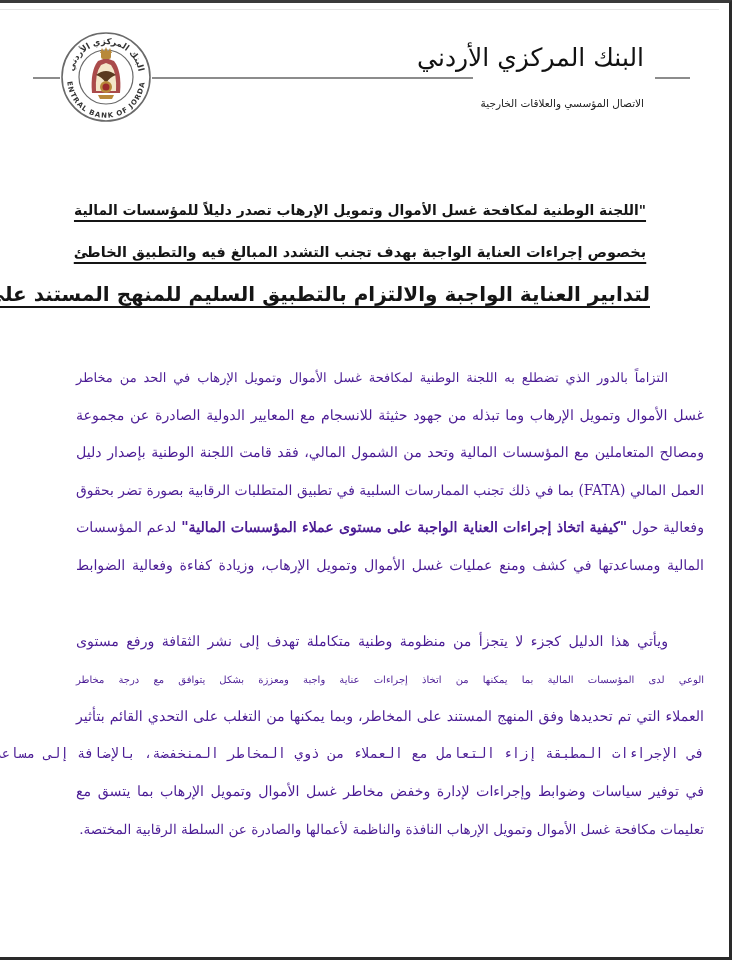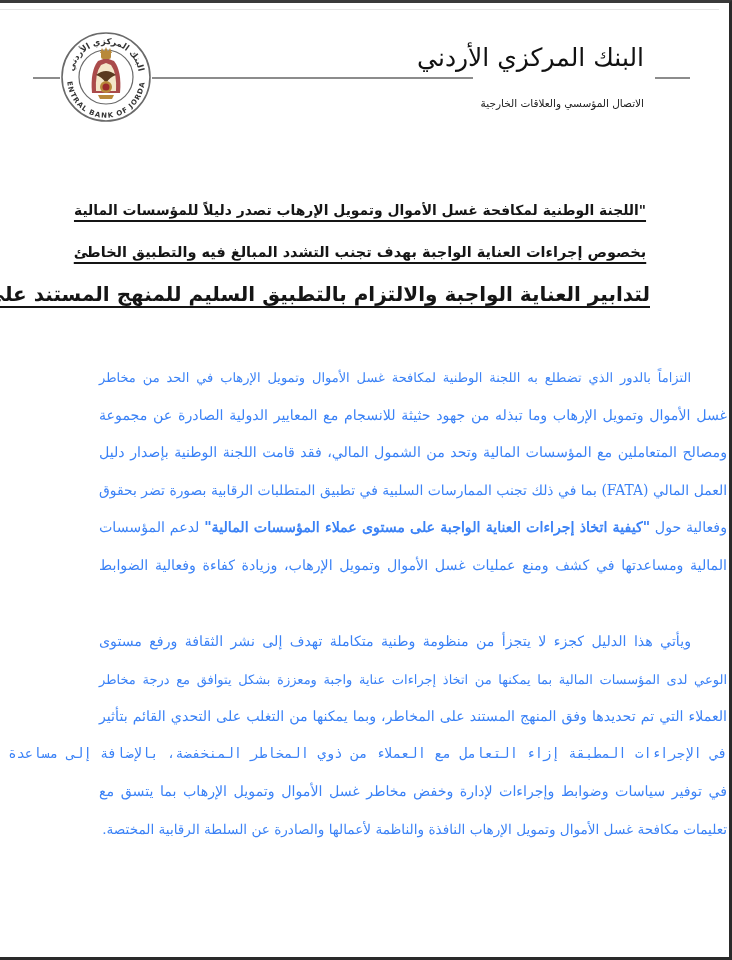--- a/index.html
+++ b/index.html
@@ -97,23 +97,22 @@
     }
     
     .para {
       position: absolute;
       left: 76px;
       width: 628px;
       direction: rtl;
       text-align: justify;
       font-size: 14.2px;
       line-height: 37.5px;
-      color: #3b82f6;
+      color: #4c1d95;
       font-family: "DejaVu Serif", serif;
-      margin-left: 23px;
     }
     .para-1 { top: 356px; }
     .para-2 { top: 620px; }
     .line {
       display: block;
       white-space: nowrap;
       text-align-last: justify;
       text-align: justify;
     }
     .line.first { padding-right: 36px; }
@@ -172,19 +171,19 @@
     <span class="line first" style="display: block; font-size: 13px;">التزاماً بالدور الذي تضطلع به اللجنة الوطنية لمكافحة غسل الأموال وتمويل الإرهاب في الحد من مخاطر</span>
     <span class="line" style="display: block;">غسل الأموال وتمويل الإرهاب وما تبذله من جهود حثيثة للانسجام مع المعايير الدولية الصادرة عن مجموعة</span>
     <span class="line" style="display: block;">ومصالح المتعاملين مع المؤسسات المالية وتحد من الشمول المالي، فقد قامت اللجنة الوطنية بإصدار دليل</span>
     <span class="line" style="display: block; font-size: 13.9px;">العمل المالي (FATA) بما في ذلك تجنب الممارسات السلبية في تطبيق المتطلبات الرقابية بصورة تضر بحقوق</span>
     <span class="line" style="display: block;"><span>وفعالية حول </span><span class="bold-ref">"كيفية اتخاذ إجراءات العناية الواجبة على مستوى عملاء المؤسسات المالية"</span><span> لدعم المؤسسات</span></span>
     <span class="line" style="display: block;">المالية ومساعدتها في كشف ومنع عمليات غسل الأموال وتمويل الإرهاب، وزيادة كفاءة وفعالية الضوابط</span>
   </div>
 
   <div class="para para-2">
     <span class="line first" style="display: block;">ويأتي هذا الدليل كجزء لا يتجزأ من منظومة وطنية متكاملة تهدف إلى نشر الثقافة ورفع مستوى</span>
-    <span class="line" style="display: block; font-size: 13px;">الوعي لدى المؤسسات المالية بما يمكنها من اتخاذ إجراءات عناية واجبة ومعززة بشكل يتوافق مع درجة مخاطر</span>
+    <span class="line" style="display: block; font-size: 10px;">الوعي لدى المؤسسات المالية بما يمكنها من اتخاذ إجراءات عناية واجبة ومعززة بشكل يتوافق مع درجة مخاطر</span>
     <span class="line" style="display: block;">العملاء التي تم تحديدها وفق المنهج المستند على المخاطر، وبما يمكنها من التغلب على التحدي القائم بتأثير</span>
     <span class="line" style="display: block; font-size: 13.9px; font-family: Liberation Mono, monospace;">في الإجراءات المطبقة إزاء التعامل مع العملاء من ذوي المخاطر المنخفضة، بالإضافة إلى مساعدة المؤسسات</span>
     <span class="line" style="display: block;">في توفير سياسات وضوابط وإجراءات لإدارة وخفض مخاطر غسل الأموال وتمويل الإرهاب بما يتسق مع</span>
     <span class="line last" style="display: block; font-size: 13.6px;">تعليمات مكافحة غسل الأموال وتمويل الإرهاب النافذة والناظمة لأعمالها والصادرة عن السلطة الرقابية المختصة.</span>
   </div>
 </div>
 
 </body></html>

